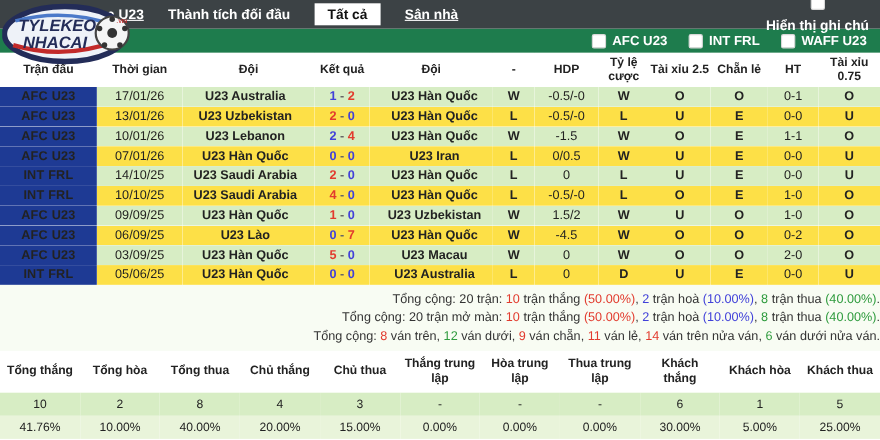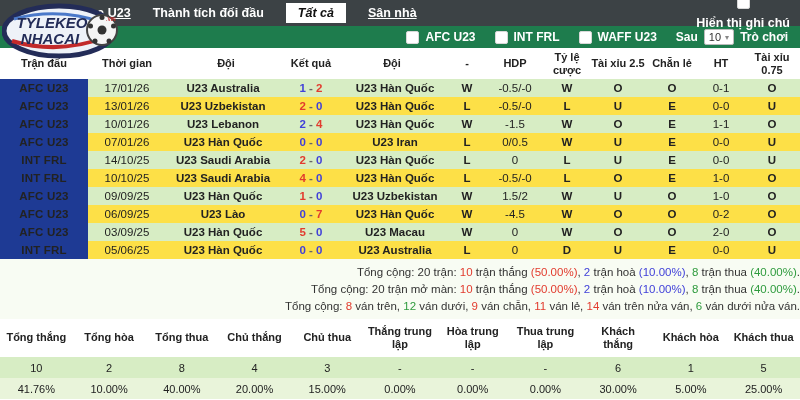--- a/index.html
+++ b/index.html
@@ -6,21 +6,21 @@
   html,body { width:800px; height:400px; overflow:hidden; background:#fff;
     font-family:"Liberation Sans", sans-serif; }
 
   
   .topbar { height:26px; background:#3c4245; display:flex; align-items:center;
     gap:22px; padding-left:30px; padding-right:10px; color:#fff; font-size:12.5px;
     font-weight:bold; position:relative; }
   .topbar .link { text-decoration:underline; cursor:pointer; white-space:nowrap; }
   .topbar .plain { white-space:nowrap; }
   .tab-all { background:#fff; color:#111; padding:3px 12px; font-weight:bold;
-    cursor:pointer; white-space:nowrap;font-style:italic; }
+    cursor:pointer; white-space:nowrap; }
   .topbar-right { margin-left:auto; display:flex; align-items:center; gap:7px;flex-direction:column; }
   .cbox { width:13px; height:13px; background:#fff; border:1px solid #d8d8d8;
     border-radius:2px; flex:0 0 auto; cursor:pointer; }
 
   
   .greenbar { height:22px; background:#1e7c4d; display:flex; align-items:center;
     justify-content:flex-end; gap:9px; padding-right:12px; color:#fff;
     font-size:12px; font-weight:bold; }
   .greenbar .grp { display:flex; align-items:center; gap:6px; margin-left:10px; }
   .select-box { background:#fff; color:#333; font-size:11px; font-weight:normal;
@@ -85,28 +85,20 @@
     <span class="cbox"></span>
     <span>AFC U23</span>
   </span>
   <span class="grp">
     <span class="cbox"></span>
     <span>INT FRL</span>
   </span>
   <span class="grp">
     <span class="cbox"></span>
     <span>WAFF U23</span>
-  </span>
-  <span class="grp">
-    <span>Sau</span>
-    <span class="select-box">
-      <span>10</span>
-      <span class="chev">▾</span>
-    </span>
-    <span>Trò chơi</span>
   </span>
 </div>
 
 <div class="logo">
   <svg width="124" height="56" viewBox="0 0 124 56">
     <ellipse cx="57" cy="28" rx="55" ry="25" fill="#eef2f8" stroke="#232c58" stroke-width="5"></ellipse>
     <path d="M10 38 Q 57 52 104 34" fill="none" stroke="#c22a2a" stroke-width="4"></path>
     <path d="M12 16 Q 57 4 102 20" fill="none" stroke="#4b79c9" stroke-width="3"></path>
     <text x="50" y="25" text-anchor="middle" font-family="Liberation Sans, sans-serif" font-size="15" font-weight="bold" font-style="italic" fill="#232c58">TYLEKEO</text>
     <text x="48" y="41" text-anchor="middle" font-family="Liberation Sans, sans-serif" font-size="15" font-weight="bold" font-style="italic" fill="#232c58">NHACAI</text>

